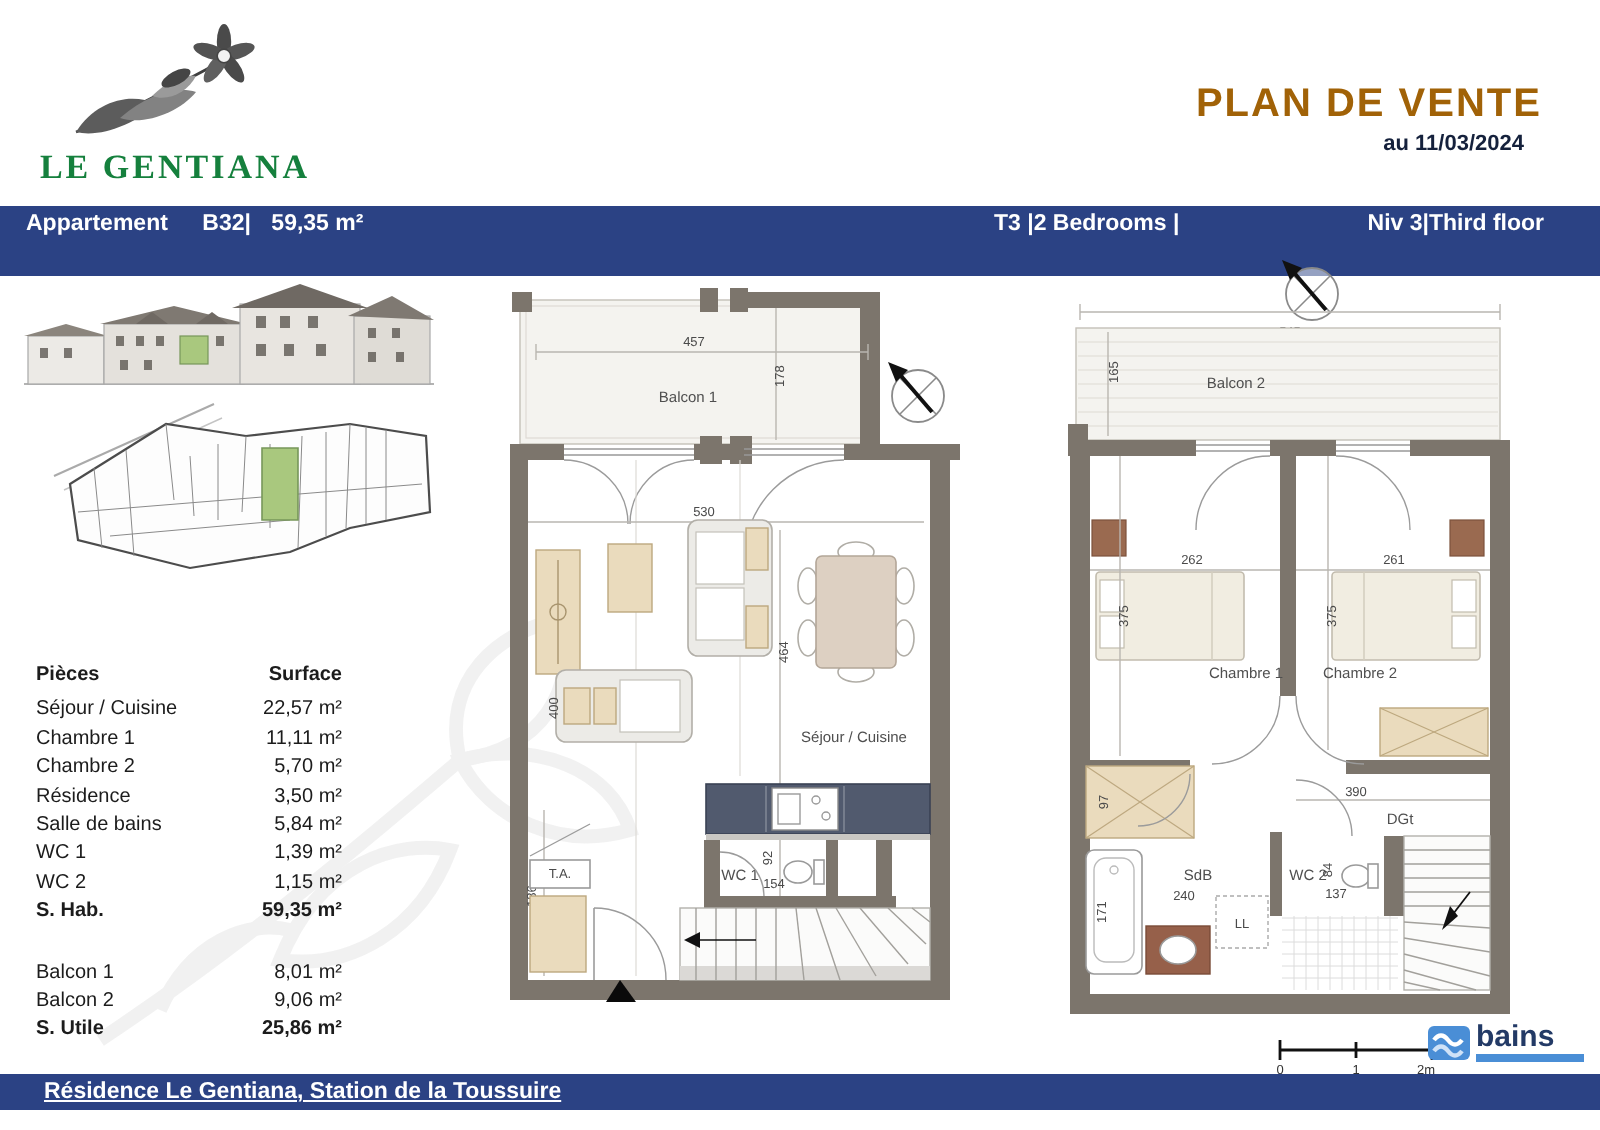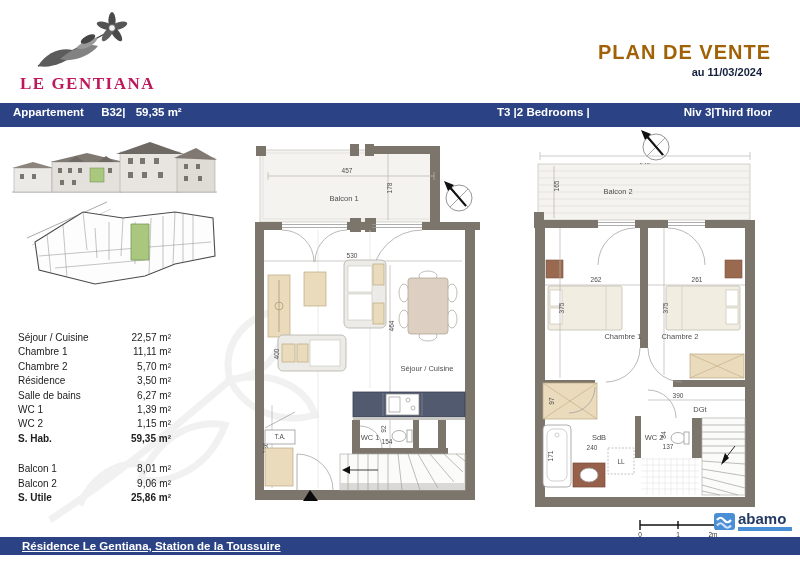--- a/index.html
+++ b/index.html
@@ -3,28 +3,28 @@
 <meta charset="utf-8">
 <style>
   html,body{margin:0;padding:0;background:#fff;}
   .page{position:relative;width:800px;height:565px;background:#fff;overflow:hidden;
         font-family:"Liberation Sans",sans-serif;}
   .abs{position:absolute;}
 
   
   .logo-text{position:absolute;left:10px;top:74px;width:155px;text-align:center;
              font-family:"Liberation Serif",serif;font-size:17px;letter-spacing:1.5px;
-             color:#be185d;font-weight:600;}
+             color:#15803d;font-weight:600;}
   .doc-title{position:absolute;right:29px;top:41px;font-size:20px;font-weight:bold;
              color:#a16207;letter-spacing:1px;}
   .doc-date{position:absolute;right:38px;top:66px;font-size:11px;font-weight:bold;color:#15213c;}
 
   
   .bar{position:absolute;left:0;width:800px;background:#2b4284;color:#fff;font-weight:bold;}
-  .title-bar{top:103px;height:24px;font-size:11.5px;line-height:19px;}
+  .title-bar{top:103px;height:35px;font-size:11.5px;line-height:19px;}
   .title-bar .apt{position:absolute;left:13px;}
   .title-bar .apt .unit{margin-left:14px;}
   .title-bar .apt .area{margin-left:7px;}
   .title-bar .typ{position:absolute;left:497px;}
   .title-bar .lvl{position:absolute;right:28px;}
   .footer-bar{top:537px;height:18px;font-size:11.5px;line-height:18px;text-decoration:underline;}
   .footer-bar span{margin-left:22px;}
 
   
   .surface-table{position:absolute;left:18px;top:331px;width:153px;font-size:10px;color:#1c1c1c;}
@@ -148,39 +148,43 @@
     <g stroke="#222" stroke-width="7" fill="none">
       <path d="M30,230 C90,190 140,150 210,90"></path>
       <path d="M210,90 C200,50 230,25 260,20 C270,55 250,85 210,90 Z"></path>
       <path d="M210,90 C250,80 285,95 295,125 C260,135 225,120 210,90 Z"></path>
       <path d="M120,190 C140,140 180,130 205,135 C190,175 155,195 120,190 Z"></path>
       <path d="M60,215 C75,180 105,170 125,175"></path>
     </g>
   </svg>
 
   <div class="surface-table">
+    <div class="srow hdr">
+      <span>Pièces</span>
+      <span>Surface</span>
+    </div>
     <div class="srow">
         <span>Séjour / Cuisine</span>
         <span>22,57 m²</span>
       </div>
     <div class="srow">
         <span>Chambre 1</span>
         <span>11,11 m²</span>
       </div>
     <div class="srow">
         <span>Chambre 2</span>
         <span>5,70 m²</span>
       </div>
     <div class="srow">
         <span>Résidence</span>
         <span>3,50 m²</span>
       </div>
     <div class="srow">
         <span>Salle de bains</span>
-        <span>6,27 m²</span>
+        <span>5,84 m²</span>
       </div>
     <div class="srow">
         <span>WC 1</span>
         <span>1,39 m²</span>
       </div>
     <div class="srow">
         <span>WC 2</span>
         <span>1,15 m²</span>
       </div>
     <div class="srow b">
@@ -511,21 +515,21 @@
     <text x="76" y="19" text-anchor="middle" font-size="6.5" fill="#333">2m</text>
   </svg>
 
   <div class="abamo">
     <svg width="21" height="21" viewBox="0 0 21 21">
       <rect x="0" y="2" width="21" height="17" rx="3" fill="#4a8ed6"></rect>
       <path d="M3,9 q3.5,-4.5 7,0 t7,0" stroke="#ffffff" stroke-width="2.2" fill="none"></path>
       <path d="M3,14.5 q3.5,-4.5 7,0 t7,0" stroke="#cfe2f7" stroke-width="2.2" fill="none"></path>
     </svg>
     <div>
-      <div class="abamo-name">abamo</div>
+      <div class="abamo-name">bains</div>
       <div class="abamo-strip"></div>
     </div>
   </div>
 
   <div class="bar footer-bar">
     <span>Résidence Le Gentiana, Station de la Toussuire</span>
   </div>
 
 </div>
 

